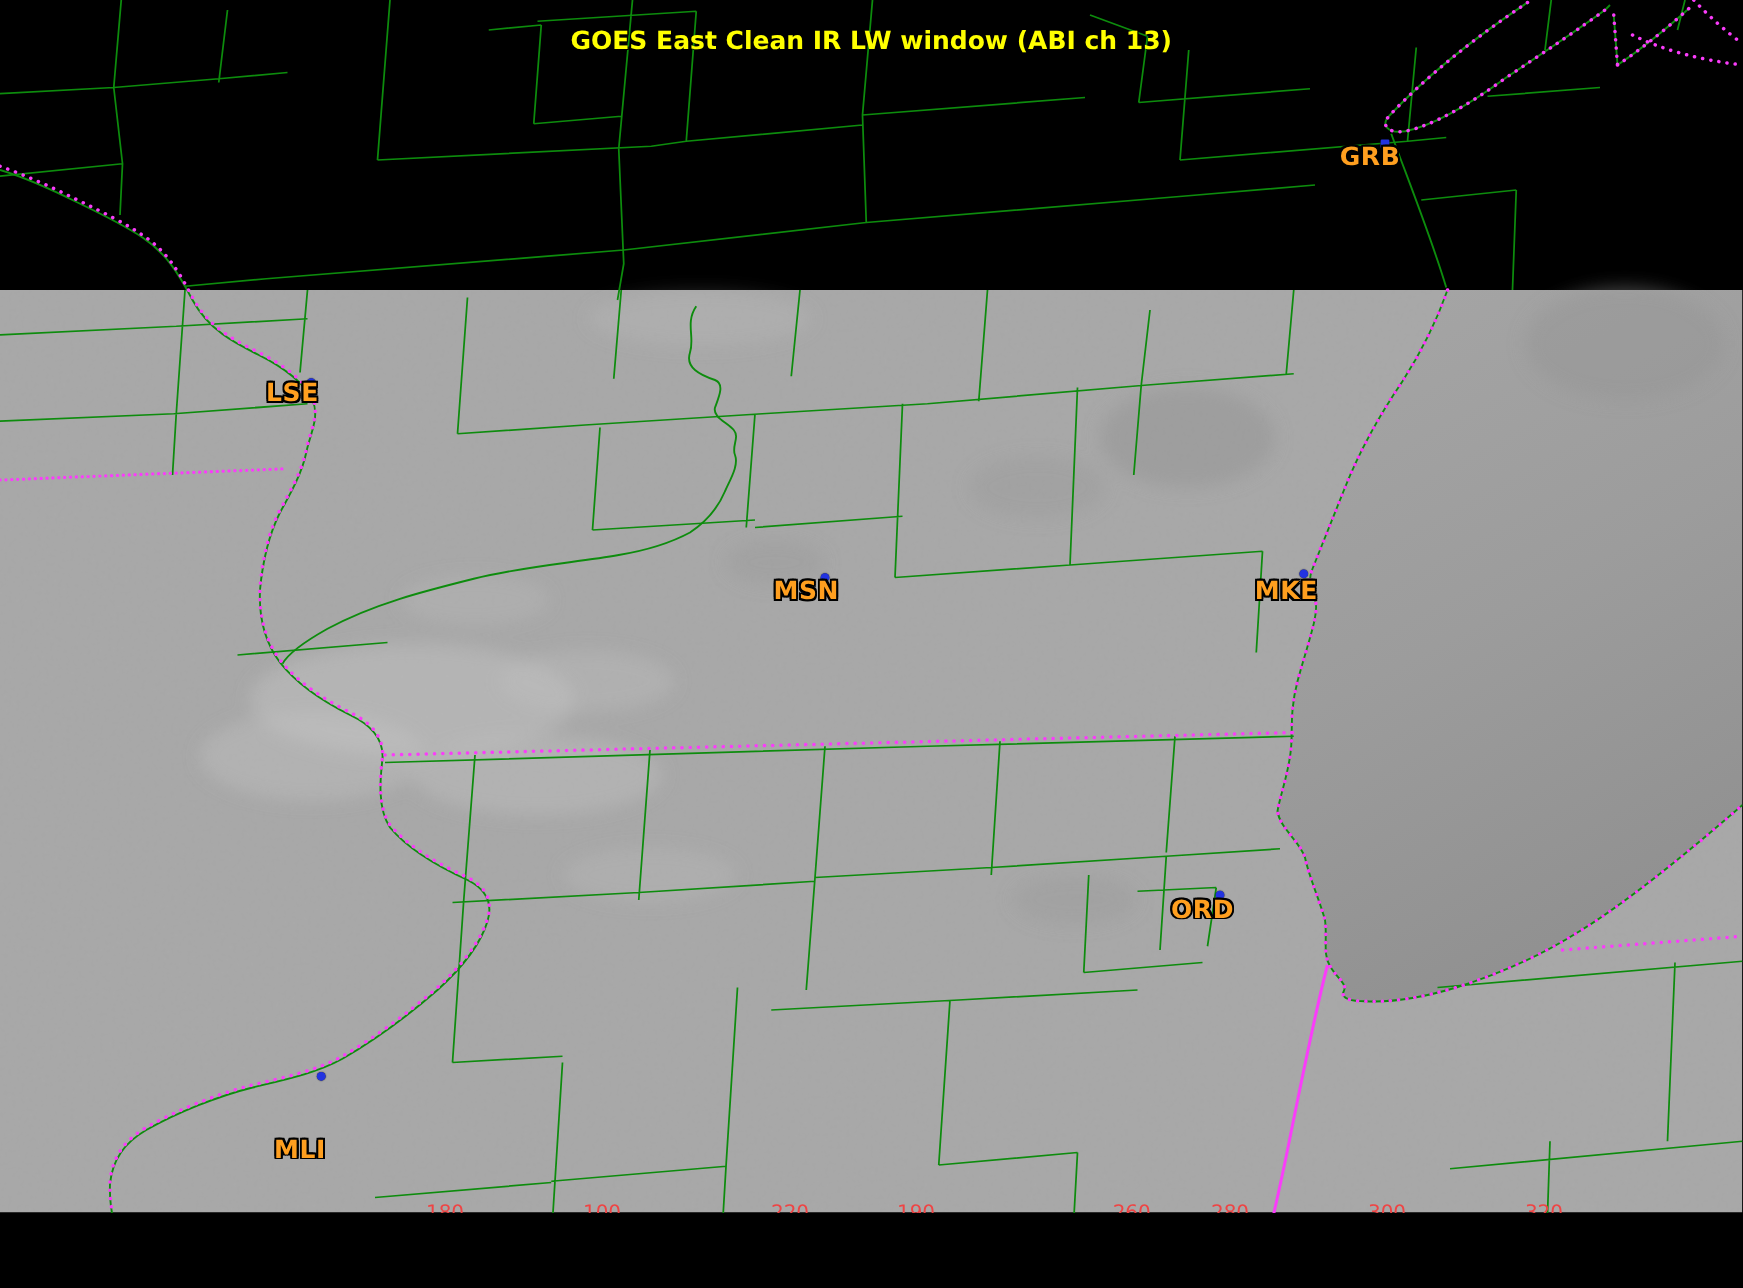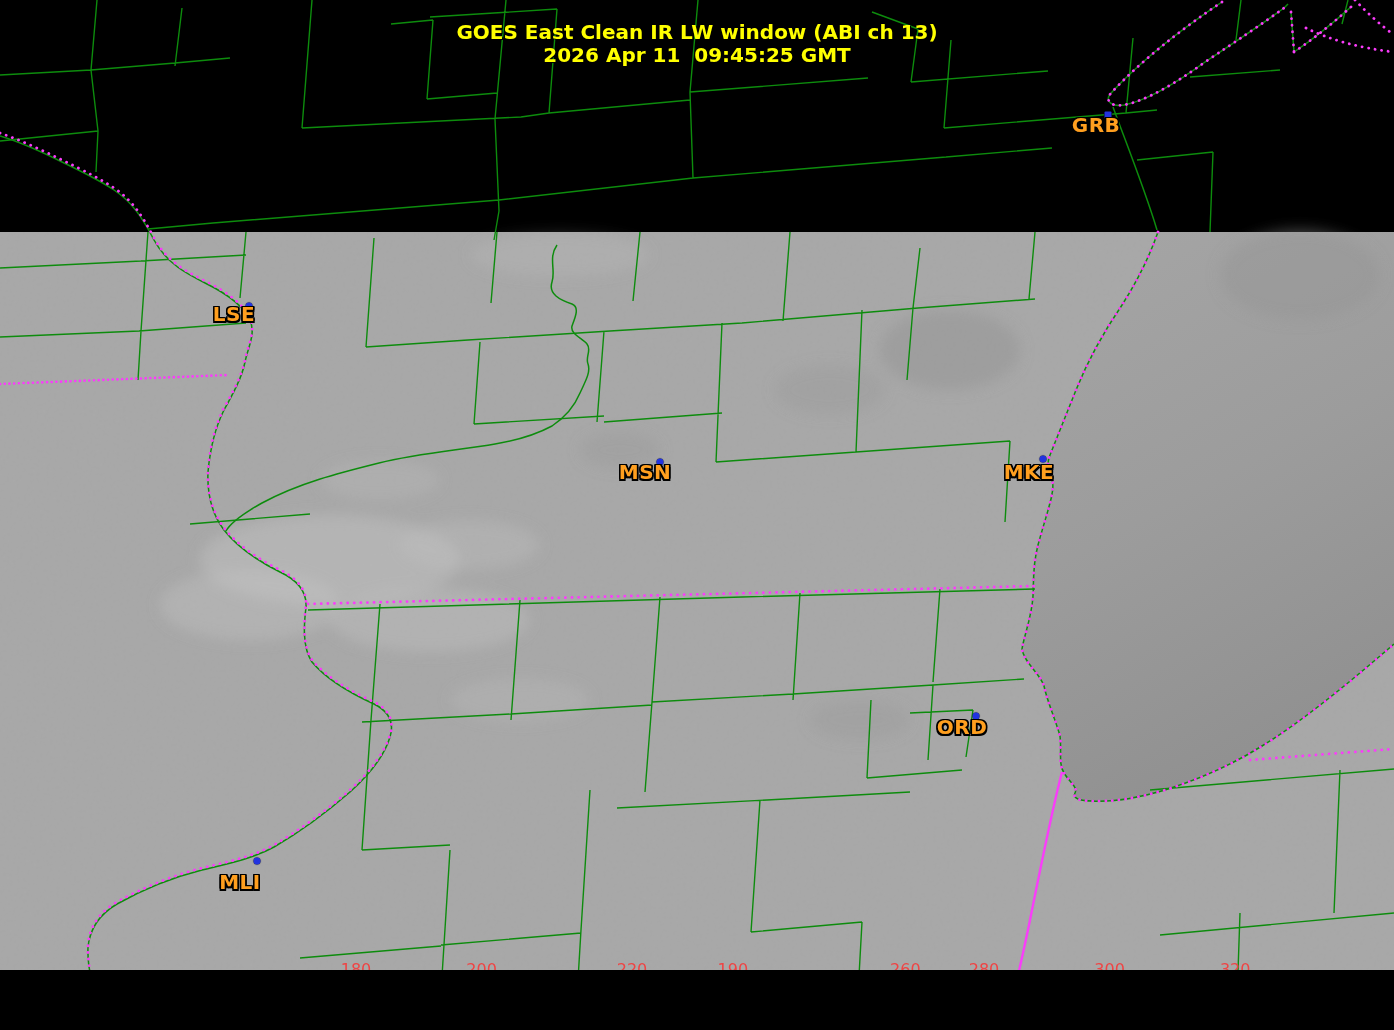--- a/index.html
+++ b/index.html
@@ -173,44 +173,44 @@
       <path class="dotted" d="
         M1222,2 C1180,30 1140,62 1112,92 C1104,100 1110,107 1124,105 C1145,101 1175,84 1205,62
         C1235,42 1262,24 1284,8 L1288,4 M1291,12 L1294,52 M1294,52 C1312,40 1332,24 1352,6
         M1355,0 C1368,14 1382,26 1394,35 M1306,28 C1330,40 1360,48 1394,52"></path>
       <path class="dotted" d="M1250,760 L1394,749"></path>
       <path class="solidmag" d="M1062,772
         C1052,810 1040,870 1030,920 C1022,960 1012,1000 1006,1030"></path>
     </g>
   </svg>
 
-  <div class="title"><span>GOES East Clean IR LW window (ABI ch 13)</span><br><span>2026 Apr 11  09:45:25 GMT</span></div>
+  <div class="title"><span>GOES East Clean IR LW window (ABI ch 13)</span><br></div>
 
   <div id="stations">
       <div class="station-dot square" style="left: 1108px; top: 115px;"></div>
       <div class="station-label" style="left: 1096px; top: 125px;">GRB</div>
       <div class="station-dot" style="left: 249px; top: 306px;"></div>
       <div class="station-label" style="left: 234px; top: 314px;">LSE</div>
       <div class="station-dot" style="left: 660px; top: 462px;"></div>
       <div class="station-label" style="left: 645px; top: 472px;">MSN</div>
       <div class="station-dot" style="left: 1043px; top: 459px;"></div>
       <div class="station-label" style="left: 1029px; top: 472px;">MKE</div>
       <div class="station-dot" style="left: 976px; top: 716px;"></div>
       <div class="station-label" style="left: 962px; top: 727px;">ORD</div>
       <div class="station-dot" style="left: 257px; top: 861px;"></div>
-      <div class="station-label" style="left: 240px; top: 882px; text-align: right;">MLI</div>
+      <div class="station-label" style="left: 240px; top: 919px; text-align: right;">MLI</div>
     </div>
 
   <div>
     <div class="cb-bar" id="cb-bar" style="background: linear-gradient(to right, rgb(255, 255, 244) 0%, rgb(255, 255, 204) 5%, rgb(255, 255, 112) 9%, rgb(255, 255, 2) 11.1%, rgb(106, 0, 128) 11.35%, rgb(142, 18, 148) 13.2%, rgb(179, 42, 179) 15.6%, rgb(208, 76, 201) 17.6%, rgb(234, 138, 220) 19.1%, rgb(248, 218, 240) 19.9%, rgb(222, 222, 222) 20.5%, rgb(191, 191, 191) 21.2%, rgb(12, 12, 12) 23.9%, rgb(51, 0, 0) 25.3%, rgb(128, 0, 0) 28.7%, rgb(201, 0, 0) 31.7%, rgb(255, 63, 0) 34.1%, rgb(255, 144, 0) 35.6%, rgb(255, 223, 0) 36.9%, rgb(248, 252, 0) 37.8%, rgb(158, 240, 0) 39.2%, rgb(46, 230, 0) 41%, rgb(0, 218, 0) 42.4%, rgb(0, 168, 0) 44.7%, rgb(0, 110, 0) 47%, rgb(0, 68, 38) 49%, rgb(0, 48, 100) 50%, rgb(0, 15, 150) 51.7%, rgb(0, 34, 200) 53.7%, rgb(0, 102, 255) 55.2%, rgb(0, 201, 255) 56.3%, rgb(0, 255, 255) 57.15%, rgb(199, 199, 199) 57.45%, rgb(178, 178, 178) 65%, rgb(142, 142, 142) 74%, rgb(76, 76, 76) 87%, rgb(3, 3, 3) 100%);"></div>
     <div id="cb-ticks">
         <div class="cb-tick" style="left: 355px;"></div>
         <div class="cb-label" style="left: 356px;">180</div>
         <div class="cb-tick" style="left: 480.6px;"></div>
-        <div class="cb-label" style="left: 481.6px;">200</div>
+        <div class="cb-label" style="left: 481.6px;">100</div>
         <div class="cb-tick" style="left: 606.2px;"></div>
         <div class="cb-label" style="left: 632px;">220</div>
         <div class="cb-tick" style="left: 731.8px;"></div>
         <div class="cb-label" style="left: 732.8px;">190</div>
         <div class="cb-tick" style="left: 857.4px;"></div>
         <div class="cb-label" style="left: 858.4px; margin-left: 47px;">260</div>
         <div class="cb-tick" style="left: 983px;"></div>
         <div class="cb-label" style="left: 984px;">280</div>
         <div class="cb-tick" style="left: 1108.6px;"></div>
         <div class="cb-label" style="left: 1109.6px;">300</div>

